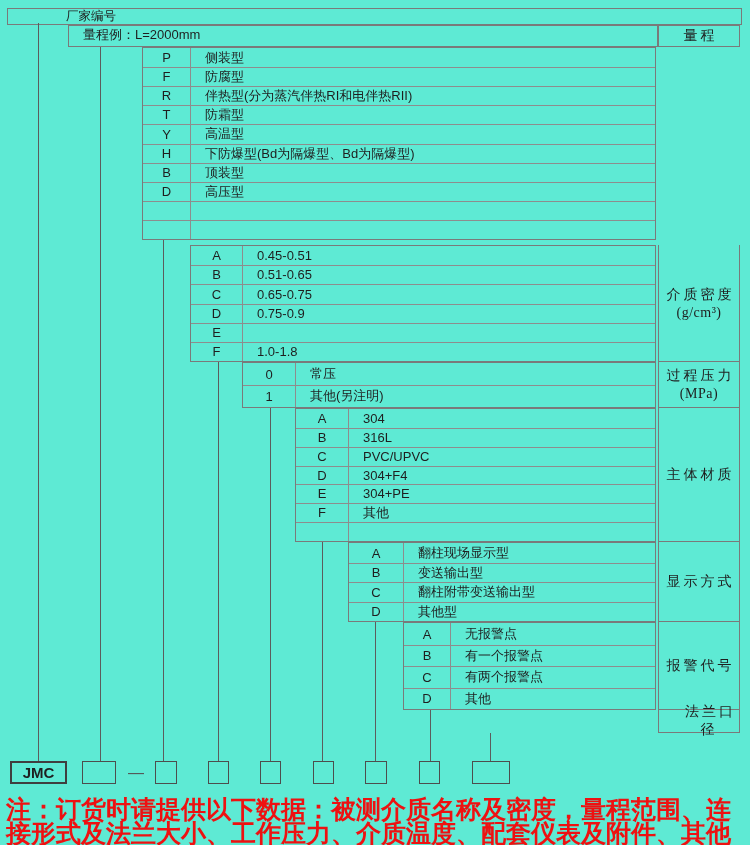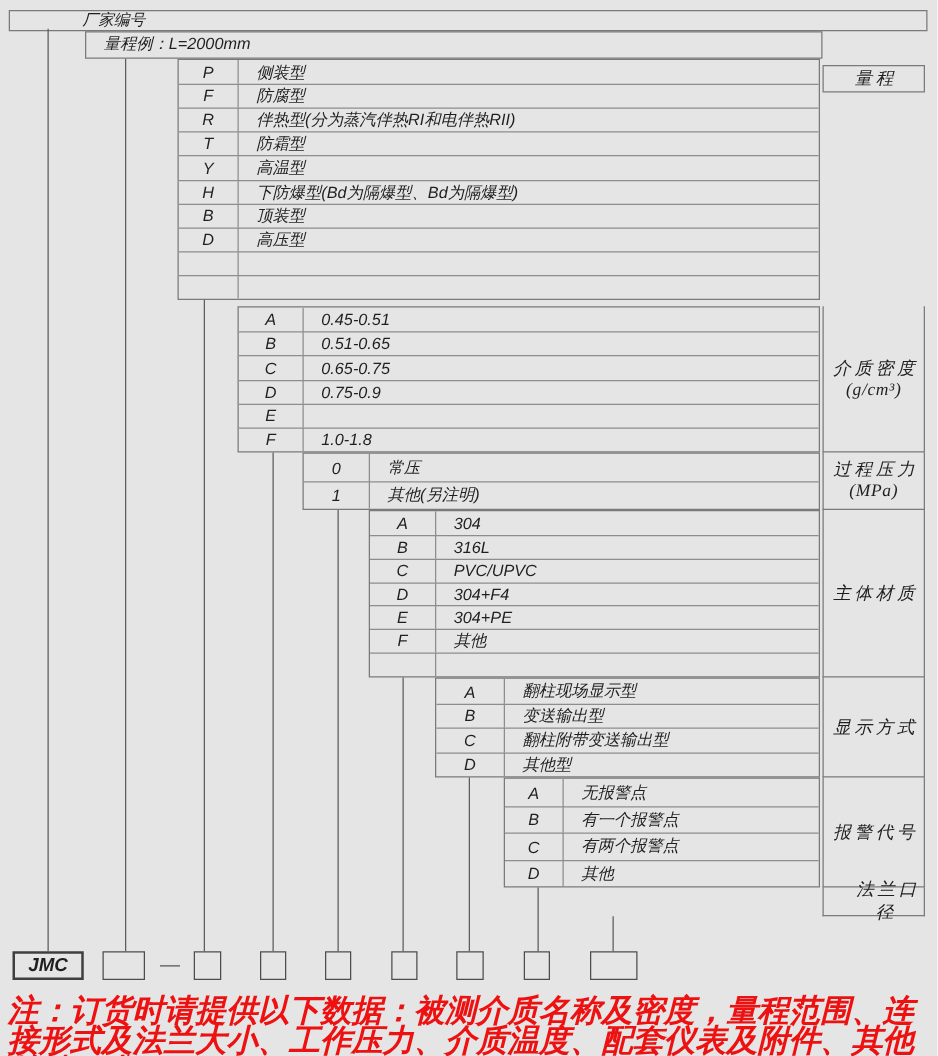--- a/index.html
+++ b/index.html
@@ -1,35 +1,35 @@
 <!DOCTYPE html>
 <html><head>
 <meta charset="utf-8">
 <style>
   html,body{margin:0;padding:0;background:#fff;}
-  .canvas{position:relative;width:750px;height:845px;background:#e5e5e5;overflow:hidden;
-          font-family:"Liberation Sans","DejaVu Sans",sans-serif;color:#1f1f1f;font-style:italic;}
+  .canvas{position:relative;width:750px;height:845px;background:#5eead4;overflow:hidden;
+          font-family:"Liberation Sans","DejaVu Sans",sans-serif;color:#1f1f1f;}
   .abs{position:absolute;box-sizing:border-box;}
   .box{border:1px solid #7a7a7a;background:transparent;}
   .top-box{left:7px;top:8px;width:735px;height:17px;display:flex;align-items:center;
            padding-left:58px;font-size:12.5px;}
   .range-box{left:68px;top:25px;width:590px;height:22px;display:flex;align-items:flex-start;
            padding-left:14px;font-size:13px;}
   .sec-box{border:1px solid #7a7a7a;overflow:hidden;}
   .sec-row{position:absolute;left:0;right:0;display:flex;}
   .row-b{border-bottom:1px solid #8d8d8d;}
   .code-cell{border-right:1px solid #8d8d8d;display:flex;align-items:center;justify-content:center;
            font-size:13px;flex:0 0 auto;}
   .desc-cell{flex:1;display:flex;align-items:center;padding-left:14px;font-size:13px;white-space:nowrap;overflow:hidden;}
   .flange-cell{position:absolute;left:0;right:0;top:0;bottom:0;}
   .label-cell{border:1px solid #7a7a7a;border-top:none;display:flex;flex-direction:column;
            align-items:center;justify-content:center;text-align:center;
            font-family:"Liberation Serif","DejaVu Serif",serif;font-size:14px;
            letter-spacing:3px;text-indent:3px;background:transparent;}
-  .label-first{border-top:1px solid #7a7a7a;margin-top:27px;}
+  .label-first{border-top:1px solid #7a7a7a;}
   .sublabel{font-size:14px;letter-spacing:.5px;text-indent:0;margin-top:1px;}
   .vline{width:1px;background:#5c5c5c;}
   .code-box{border:1px solid #4d4d4d;background:transparent;}
   .jmc-box{left:10px;top:761px;width:57px;height:23px;border:2px solid #3f3f3f;
            display:flex;align-items:center;justify-content:center;font-weight:bold;font-size:15px;}
   .dash{left:116px;top:761px;width:40px;height:23px;display:flex;align-items:center;
            justify-content:center;font-size:16px;color:#555;}
   .note{left:6px;top:797px;width:744px;font-size:25px;line-height:24px;font-weight:bold;
            color:var(--note-red,#ee1111);}
 </style>

